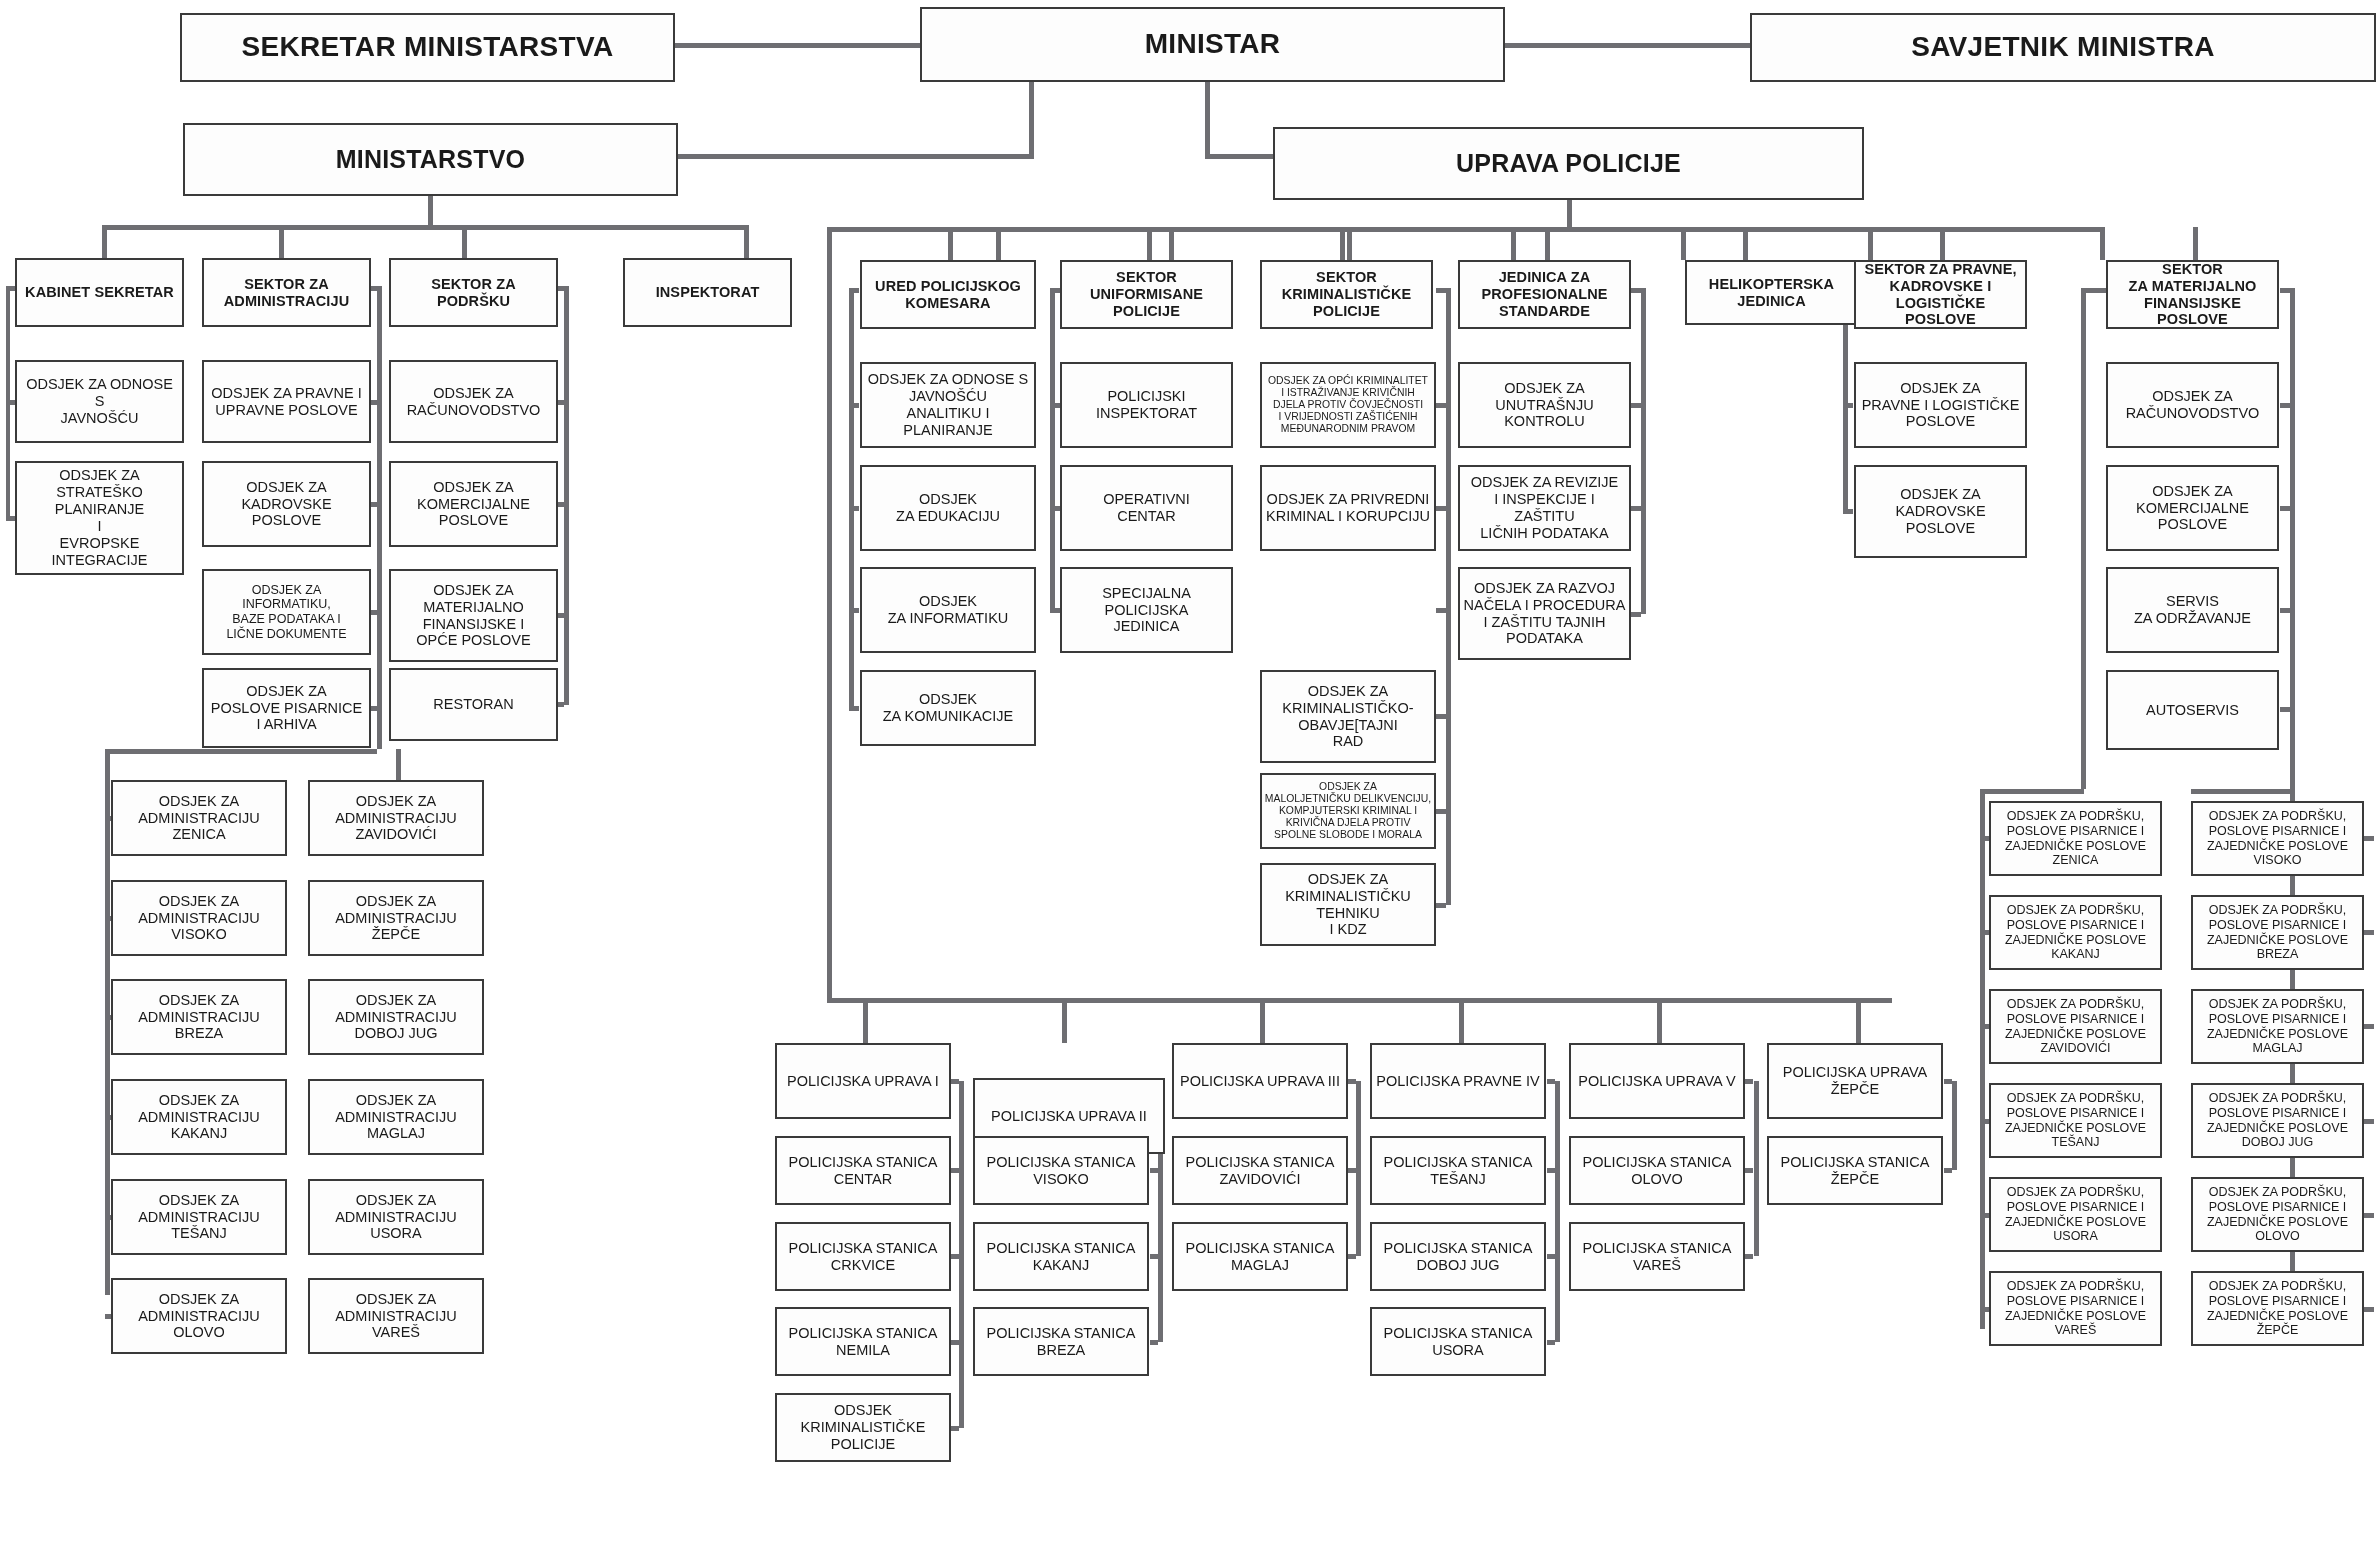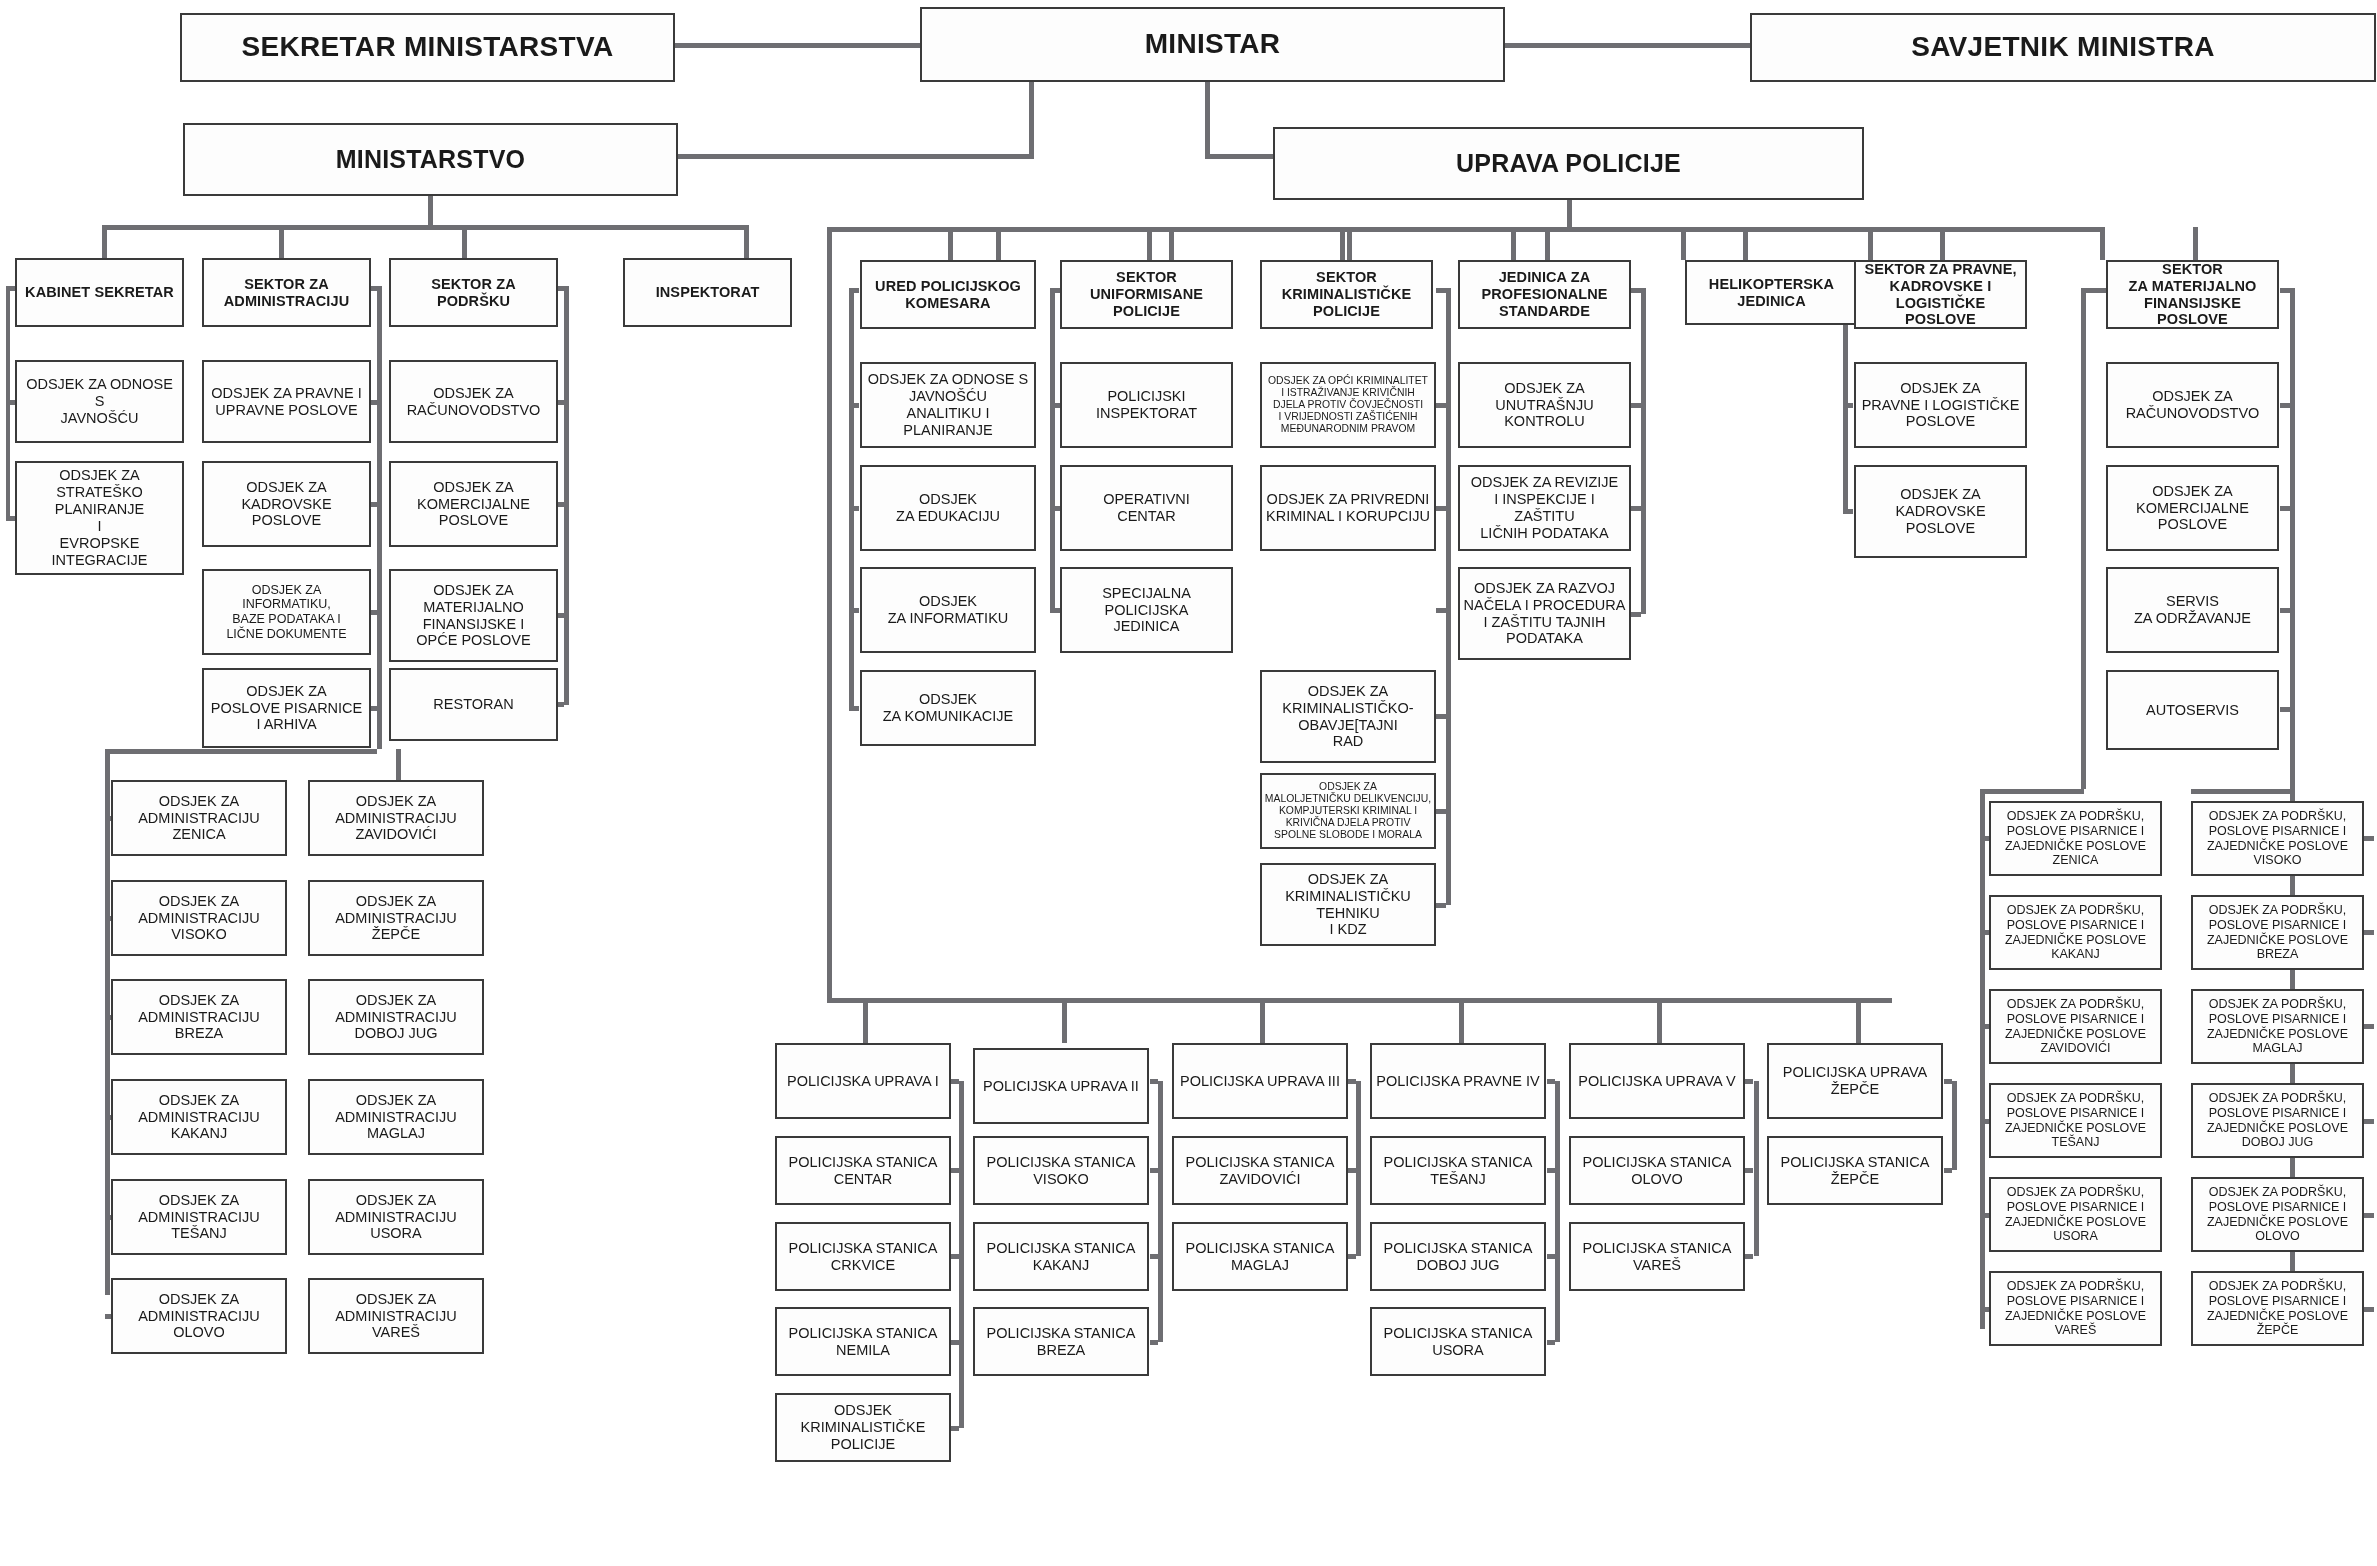--- a/index.html
+++ b/index.html
@@ -358,21 +358,21 @@
     <div class="box pu" style="left: 775px; top: 1307px; width: 176px; height: 69px;">POLICIJSKA STANICA
 NEMILA</div>
     <div class="conn h" style="left: 951px; top: 1340px; width: 8.3px;"></div>
     <div class="box pu" style="left: 775px; top: 1393px; width: 176px; height: 69px;">ODSJEK
 KRIMINALISTIČKE
 POLICIJE</div>
     <div class="conn h" style="left: 951px; top: 1426px; width: 8.3px;"></div>
     <div class="conn v" style="left: 959px; top: 1081px; height: 347px;"></div>
     <div class="conn h" style="left: 951px; top: 1079px; width: 8.3px;"></div>
     <div class="conn v" style="left: 1062px; top: 998px; height: 45px;"></div>
-    <div class="box pu" style="left: 973px; top: 1048px; width: 176px; height: 76px;">POLICIJSKA UPRAVA II</div>
+    <div class="box pu" style="left: 973px; top: 1078px; width: 192px; height: 76px;">POLICIJSKA UPRAVA II</div>
     <div class="box pu" style="left: 973px; top: 1136px; width: 176px; height: 69px;">POLICIJSKA STANICA
 VISOKO</div>
     <div class="conn h" style="left: 1150px; top: 1168px; width: 8.3px;"></div>
     <div class="box pu" style="left: 973px; top: 1222px; width: 176px; height: 69px;">POLICIJSKA STANICA
 KAKANJ</div>
     <div class="conn h" style="left: 1150px; top: 1254px; width: 8.3px;"></div>
     <div class="box pu" style="left: 973px; top: 1307px; width: 176px; height: 69px;">POLICIJSKA STANICA
 BREZA</div>
     <div class="conn h" style="left: 1150px; top: 1340px; width: 8.3px;"></div>
     <div class="conn v" style="left: 1158px; top: 1081px; height: 261px;"></div>

